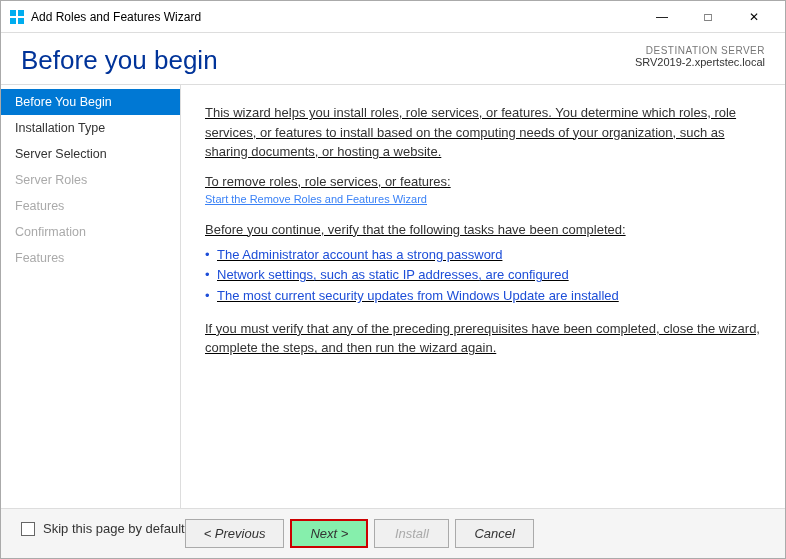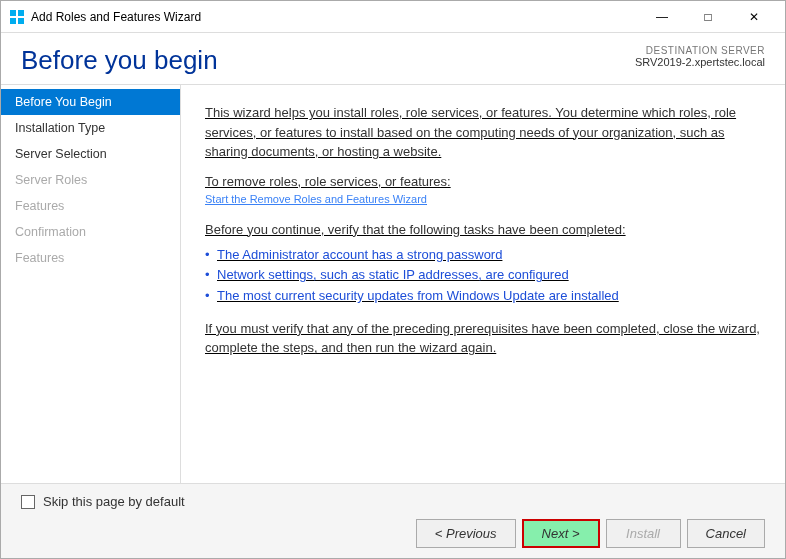--- a/index.html
+++ b/index.html
@@ -173,21 +173,20 @@
     }
     .continue-text {
       font-size: 13px;
       color: #333;
     }
     .footer {
       border-top: 1px solid #ddd;
       padding: 10px 20px;
       background: #f5f5f5;
       display: flex;
-      flex-direction: column;
       flex-shrink: 0;
     }
     .skip-row {
       display: flex;
       align-items: center;
       margin-bottom: 10px;
     }
     .skip-checkbox {
       width: 14px;
       height: 14px;

